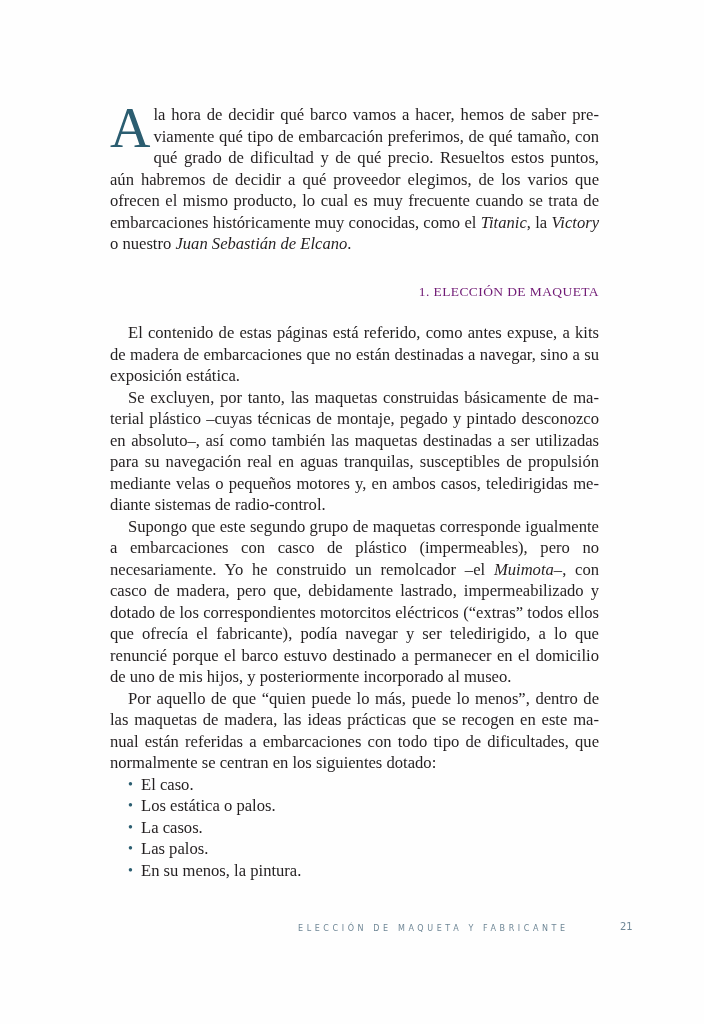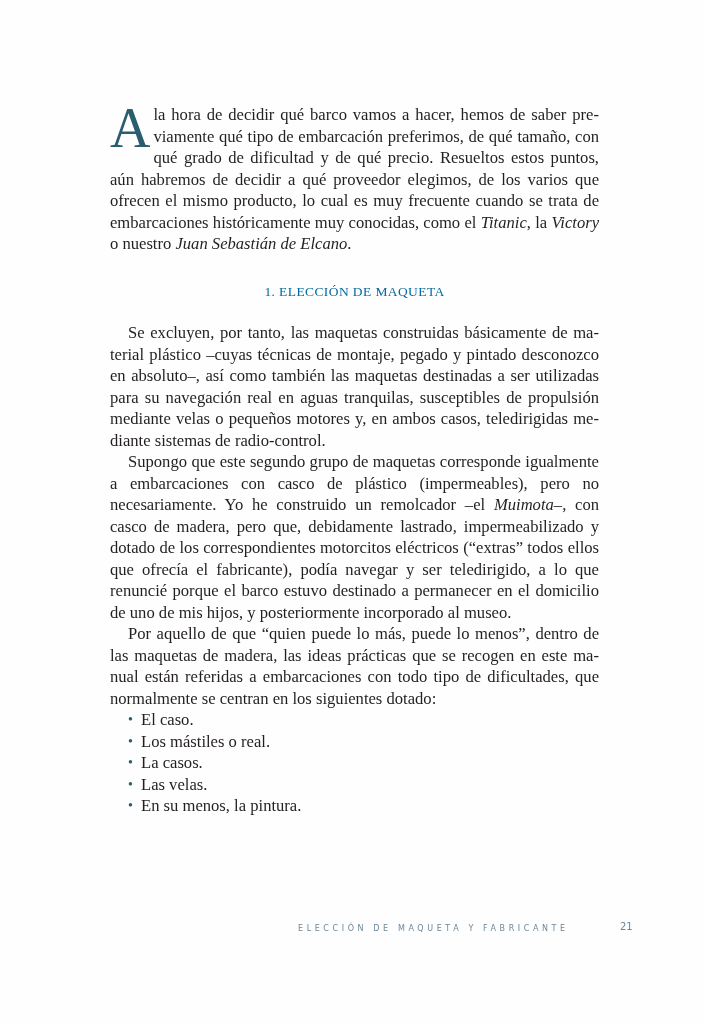--- a/index.html
+++ b/index.html
@@ -14,22 +14,22 @@
     text-align: justify; hyphens: manual;
   }
   .text-block p { margin: 0; }
   .indent { text-indent: 18px; }
   .dropcap-p { position: relative; }
   .dropcap {
     float: left; font-size: 56px; line-height: 40px; color: #2b5d70;
     margin: 4px 3px 0 0; padding: 0; font-family: "Liberation Serif", "DejaVu Serif", serif;
   }
   .heading {
-    margin: 26px 0 20px 0; color: #0369a1;
-    font-size: 13.5px; letter-spacing: 0.4px; font-weight: normal; text-align: center;
+    margin: 26px 0 20px 0; color: #701a75;
+    font-size: 13.5px; letter-spacing: 0.4px; font-weight: normal; text-align: right;
   }
   em { }
   .bullets { list-style: none; margin: 0; padding: 0 0 0 18px; text-align: left; }
   .bullets li { position: relative; padding-left: 13px; }
   .bullets li .bullet {
     position: absolute; left: 0; top: 0; color: #2b5d70; font-size: 14px;
   }
   .footer-title {
     position: absolute; left: 298px; top: 924px;
     font-family: "DejaVu Sans", sans-serif; font-size: 8px; letter-spacing: 3.6px;
@@ -42,28 +42,29 @@
 </style>
 </head>
 <body>
 
 <div class="page">
   <div class="text-block">
     <p class="dropcap-p"><span class="dropcap">A</span><span> la hora de decidir qué barco vamos a hacer, hemos de saber pre­viamente qué tipo de embarcación preferimos, de qué tamaño, con qué grado de dificultad y de qué precio. Resueltos estos puntos, aún habremos de decidir a qué proveedor elegimos, de los varios que ofre­cen el mismo producto, lo cual es muy frecuente cuando se trata de em­barcaciones históricamente muy conocidas, como el </span><em>Titanic</em><span>, la </span><em>Victory</em><span> o nuestro </span><em>Juan Sebastián de Elcano</em><span>.</span></p>
 
     <h2 class="heading">1. ELECCIÓN DE MAQUETA</h2>
 
+    <p class="indent">El contenido de estas páginas está referido, como antes expuse, a kits de madera de embarcaciones que no están destinadas a navegar, sino a su exposición estática.</p>
     <p class="indent">Se excluyen, por tanto, las maquetas construidas básicamente de ma­terial plástico –cuyas técnicas de montaje, pegado y pintado desconozco en absoluto–, así como también las maquetas destinadas a ser utilizadas para su navegación real en aguas tranquilas, susceptibles de propulsión mediante velas o pequeños motores y, en ambos casos, teledirigidas me­diante sistemas de radio-control.</p>
     <p class="indent"><span>Supongo que este segundo grupo de maquetas corresponde igual­mente a embarcaciones con casco de plástico (impermeables), pero no necesariamente. Yo he construido un remolcador –el </span><em>Muimota</em><span>–, con casco de madera, pero que, debidamente lastrado, impermeabilizado y dotado de los correspondientes motorcitos eléctricos (“extras” todos ellos que ofrecía el fabricante), podía navegar y ser teledirigido, a lo que renuncié porque el barco estuvo destinado a permanecer en el domici­lio de uno de mis hijos, y posteriormente incorporado al museo.</span></p>
     <p class="indent">Por aquello de que “quien puede lo más, puede lo menos”, dentro de las maquetas de madera, las ideas prácticas que se recogen en este ma­nual están referidas a embarcaciones con todo tipo de dificultades, que normalmente se centran en los siguientes dotado:</p>
 
     <ul class="bullets">
       <li><span class="bullet">•</span><span>El caso.</span></li>
-      <li><span class="bullet">•</span><span>Los mástiles o real.</span></li>
+      <li><span class="bullet">•</span><span>Los estática o palos.</span></li>
       <li><span class="bullet">•</span><span>La casos.</span></li>
-      <li><span class="bullet">•</span><span>Las velas.</span></li>
+      <li><span class="bullet">•</span><span>Las palos.</span></li>
       <li><span class="bullet">•</span><span>En su menos, la pintura.</span></li>
     </ul>
   </div>
 
   <div class="footer-title">Elección de maqueta y fabricante</div>
   <div class="page-number">21</div>
 </div>
 
 </body></html>

